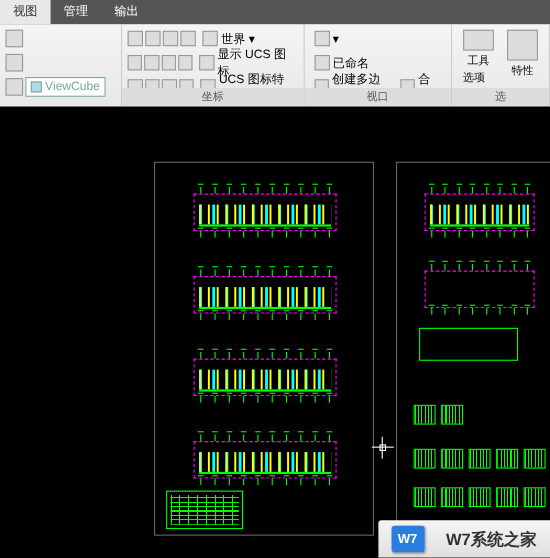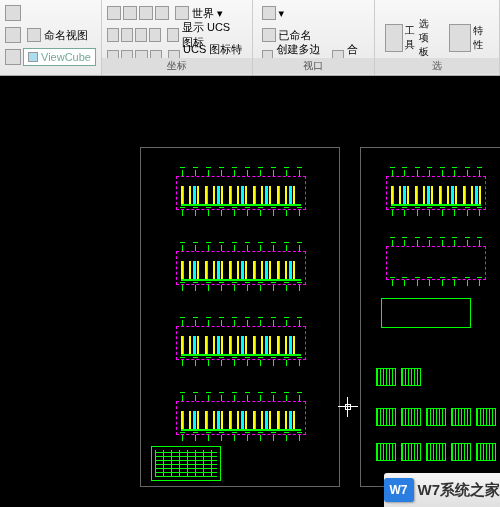--- a/index.html
+++ b/index.html
@@ -9,21 +9,21 @@
 .tab{padding:3px 12px;cursor:pointer}
 .tab.active{background:#e8e8e8;color:#333}
 .panels{display:flex;height:75px}
 .panel{border-right:1px solid #ccc;padding:3px 5px;position:relative}
 .panel-title{position:absolute;bottom:1px;left:0;right:0;text-align:center;font-size:10px;color:#555;background:#ddd;padding:1px}
 .row{display:flex;align-items:center;gap:2px;margin-bottom:2px;height:20px}
 .btn{display:flex;align-items:center;gap:3px;padding:1px 3px;cursor:pointer;border:1px solid transparent}
 .ico{width:16px;height:16px;display:inline-block;background:#ddd;border:1px solid #999;position:relative}
 .ico.s{width:14px;height:14px}
 .viewcube{background:#fff;border:1px solid #7a9;color:#7a9;padding:2px 4px;font-size:10px}
-.big-btn{display:flex;flex-direction:row;align-items:center;padding:2px 5px;cursor:pointer;gap:2px}
+.big-btn{display:flex;flex-direction:column;align-items:center;padding:2px 5px;cursor:pointer;gap:2px}
 .big-btn .ico{width:28px;height:28px}
 .canvas{position:absolute;top:97px;left:0;right:0;bottom:0;background:#000}
 .sheet{position:absolute;border:1px solid #666}
 .sheet1{left:140px;top:50px;width:200px;height:340px}
 .sheet2{left:360px;top:50px;width:200px;height:340px}
 .fp{position:absolute;width:140px;height:50px}
 .fp-outline{position:absolute;inset:8px 5px;border:1px dashed #f0f}
 .fp-core{position:absolute;top:18px;left:10px;right:10px;height:20px;background:linear-gradient(90deg,#ff0 2px,transparent 2px),linear-gradient(90deg,#0ff 3px,transparent 3px);background-size:8px 100%,12px 100%;border-bottom:2px solid #0f0}
 .ticks{position:absolute;display:flex;justify-content:space-around}
 .ticks.t{top:2px;left:5px;right:5px;height:6px}
@@ -31,41 +31,42 @@
 .ticks span{width:1px;background:#0f0;position:relative}
 .ticks span::before{content:'';position:absolute;top:-3px;left:-2px;width:5px;height:1px;background:#0f0}
 .titleblock{position:absolute;bottom:5px;left:10px;width:70px;height:35px;border:1px solid #0f0}
 .titleblock::before{content:'';position:absolute;inset:3px;background:repeating-linear-gradient(0deg,#0f0 0 1px,transparent 1px 4px),repeating-linear-gradient(90deg,#0f0 0 1px,transparent 1px 8px)}
 .blocks{position:absolute;display:flex;gap:5px}
 .blocks div{width:20px;height:18px;border:1px solid #0f0;background:repeating-linear-gradient(90deg,#0f0 0 1px,transparent 1px 3px)}
 .cursor{position:absolute;left:338px;top:300px;width:20px;height:20px}
 .cursor::before{content:'';position:absolute;top:9px;left:0;width:20px;height:1px;background:#fff}
 .cursor::after{content:'';position:absolute;left:9px;top:0;width:1px;height:20px;background:#fff}
 .cursor .box{position:absolute;top:7px;left:7px;width:6px;height:6px;border:1px solid #fff}
-.logo{position:absolute;bottom:0;right:0;background:linear-gradient(#f5f5f5,#e0e0e0);padding:5px 0;display:flex;align-items:center;gap:4px;box-shadow:0 -2px 8px rgba(0,0,0,.3);border-top-left-radius:3px}
+.logo{position:absolute;bottom:0;right:0;background:linear-gradient(#f5f5f5,#e0e0e0);padding:5px 12px;display:flex;align-items:center;gap:20px;box-shadow:0 -2px 8px rgba(0,0,0,.3);border-top-left-radius:3px}
 .logo-badge{width:30px;height:24px;background:#2a7de1;border-radius:3px;color:#fff;font-weight:bold;font-size:12px;display:flex;align-items:center;justify-content:center;box-shadow:1px 1px 2px rgba(0,0,0,.3)}
 .logo-text{font-size:15px;color:#333;font-weight:700}
 .rect-box{position:absolute;left:20px;top:150px;width:90px;height:30px;border:1px solid #0f0}
 </style>
 </head>
 <body>
 
 <div class="ribbon">
+  <div class="tabs">
+    <div class="tab active">视图</div>
+    <div class="tab">管理</div>
+    <div class="tab">输出</div>
+  </div>
   <div class="panels">
 
     <div class="panel" style="width:140px">
       <div class="row">
         <span class="ico"></span>
       </div>
       <div class="row">
         <span class="ico"></span>
-        <div class="btn">
-            <span class="ico s"></span>
-            <span>命名视图</span>
-          </div>
       </div>
       <div class="row">
         <span class="ico"></span>
         <div class="btn viewcube">
             <span class="ico s" style="width:10px;height:10px;background:#ade"></span>
             <span>ViewCube</span>
           </div>
       </div>
     </div>
 

